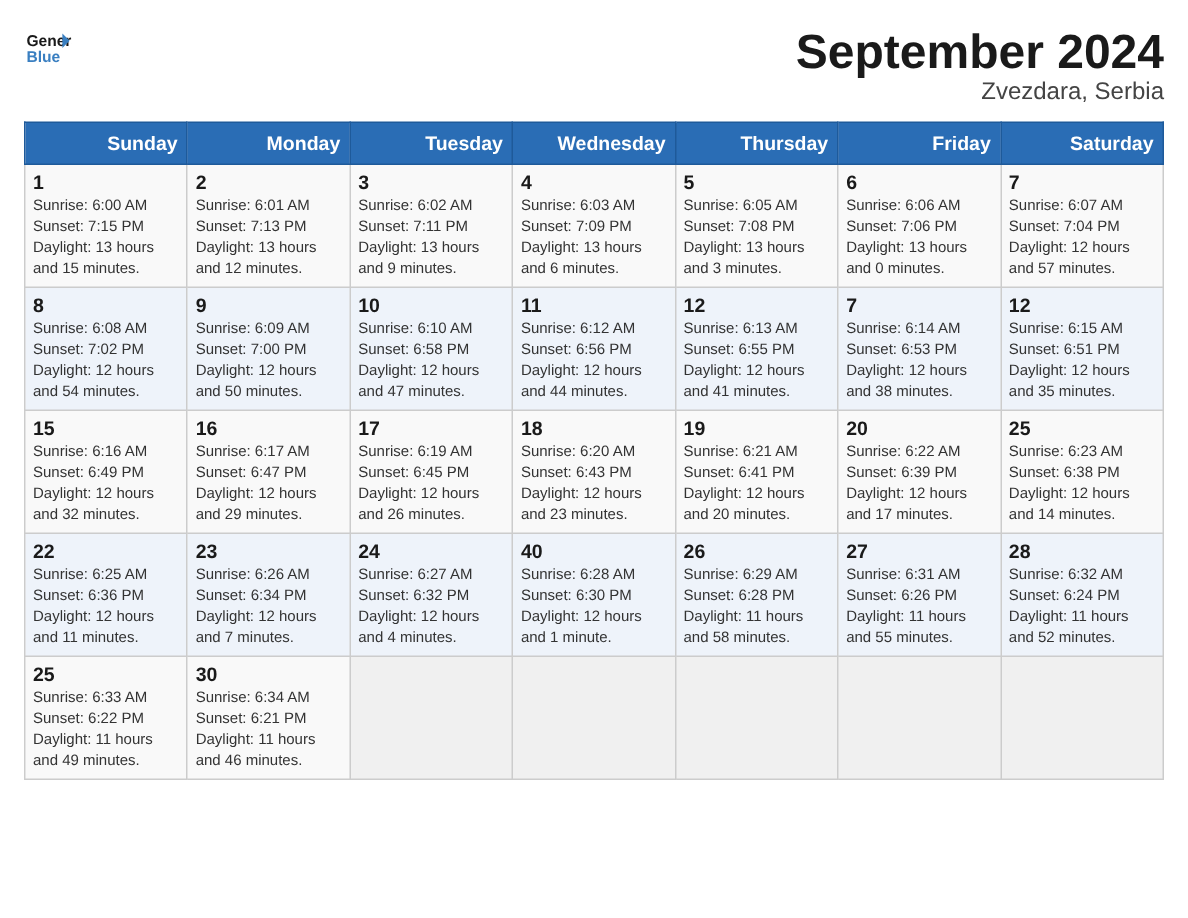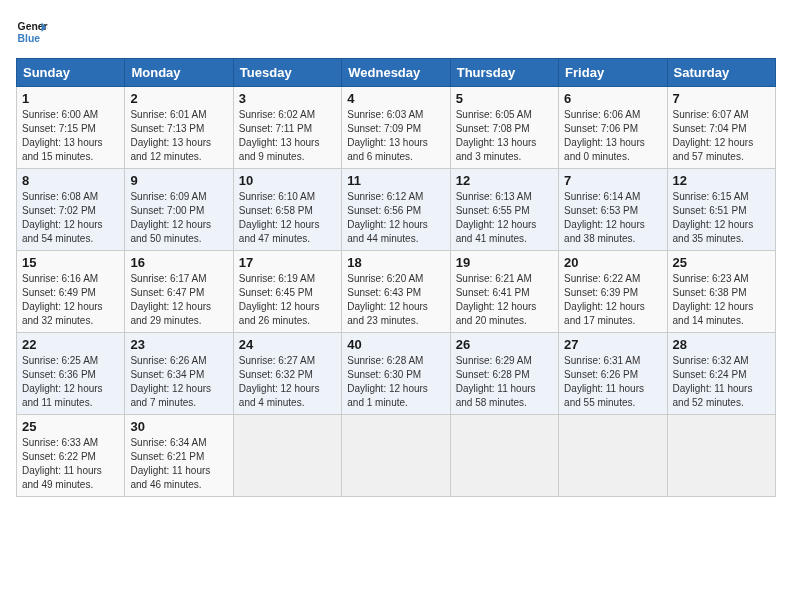--- a/index.html
+++ b/index.html
@@ -39,21 +39,21 @@
     }
     table {
       width: 100%;
       border-collapse: collapse;
       font-size: 11px;
     }
     thead tr th {
       background-color: #2a6db5;
       color: #fff;
       padding: 6px 6px;
-      text-align: left;
+      text-align: right;
       font-size: 13px;
       font-weight: bold;
       border: 1px solid #1e5a9a;
     }
     tbody tr td {
       border: 1px solid #ccc;
       vertical-align: top;
       padding: 4px 5px;
       width: 14.28%;
       min-height: 70px;
@@ -84,20 +84,24 @@
 </head>
 <body>
 
 <div class="header-section">
   <div class="logo">
     <svg class="logo-icon" viewBox="0 0 40 40" width="40" height="40">
       <text x="2" y="18" font-size="13" font-weight="bold" fill="#1a1a1a" font-family="Arial">General</text>
       <text x="2" y="32" font-size="13" font-weight="bold" fill="#3a7fc1" font-family="Arial">Blue</text>
       <polygon points="32,8 38,14 32,20" fill="#3a7fc1"></polygon>
     </svg>
+  </div>
+  <div class="title-section">
+    <div class="calendar-title">September 2024</div>
+    <div class="calendar-subtitle">Zvezdara, Serbia</div>
   </div>
 </div>
 
 <table>
   <thead>
     <tr>
     <th>Sunday</th>
         <th>Monday</th>
         <th>Tuesday</th>
         <th>Wednesday</th>

